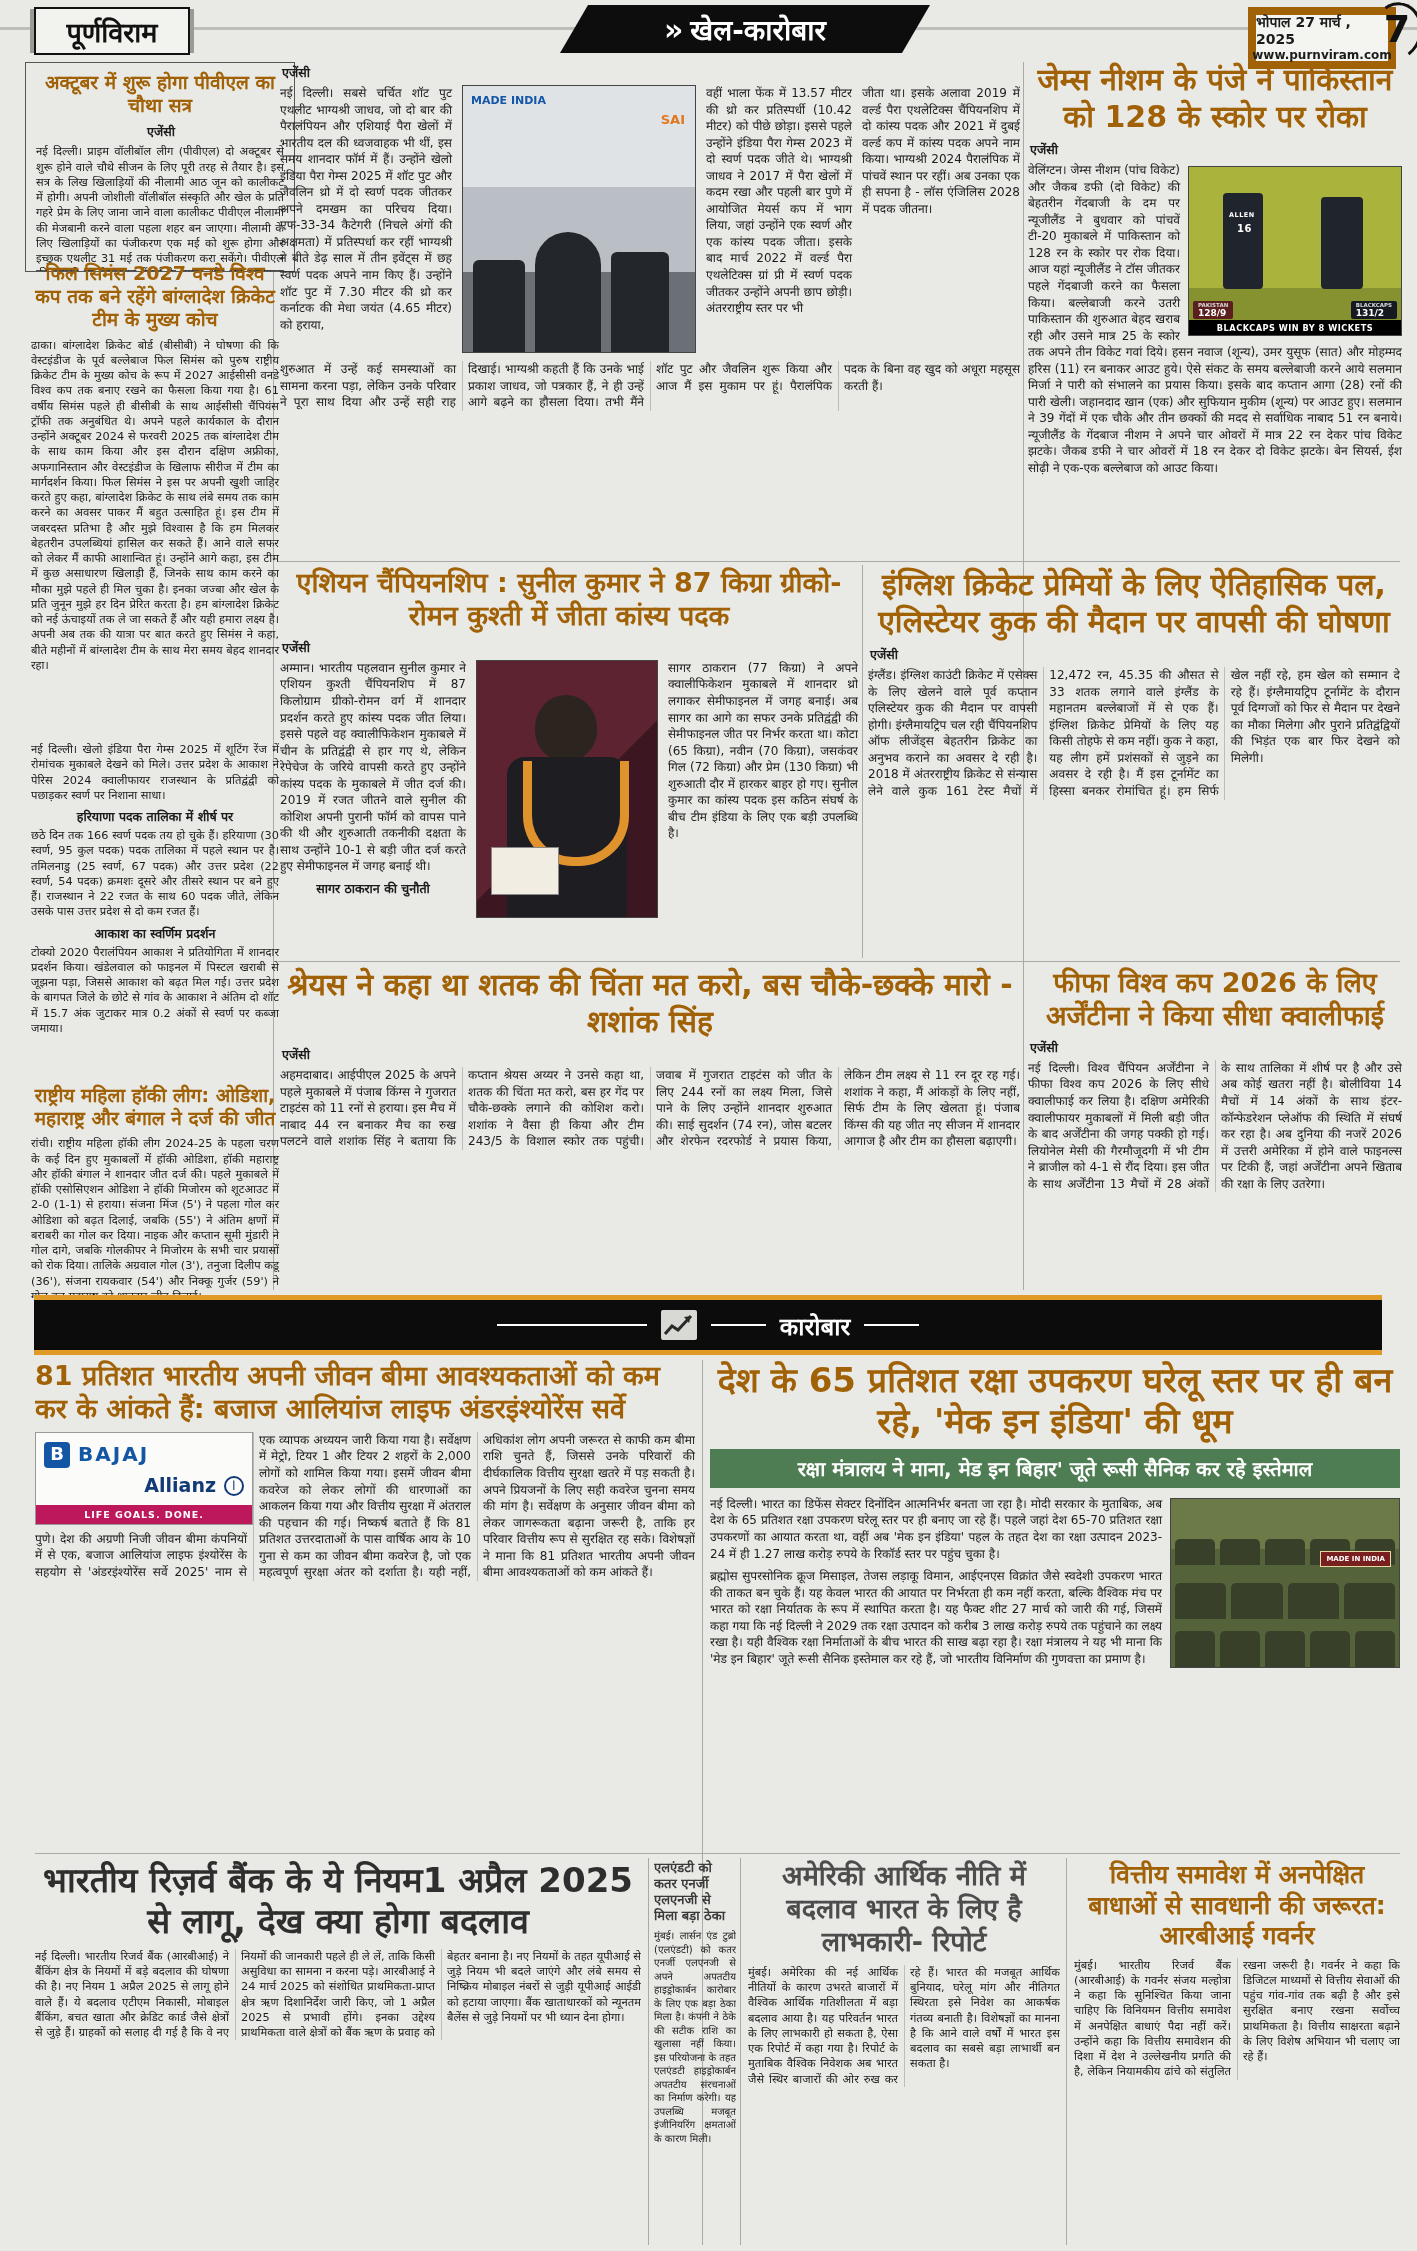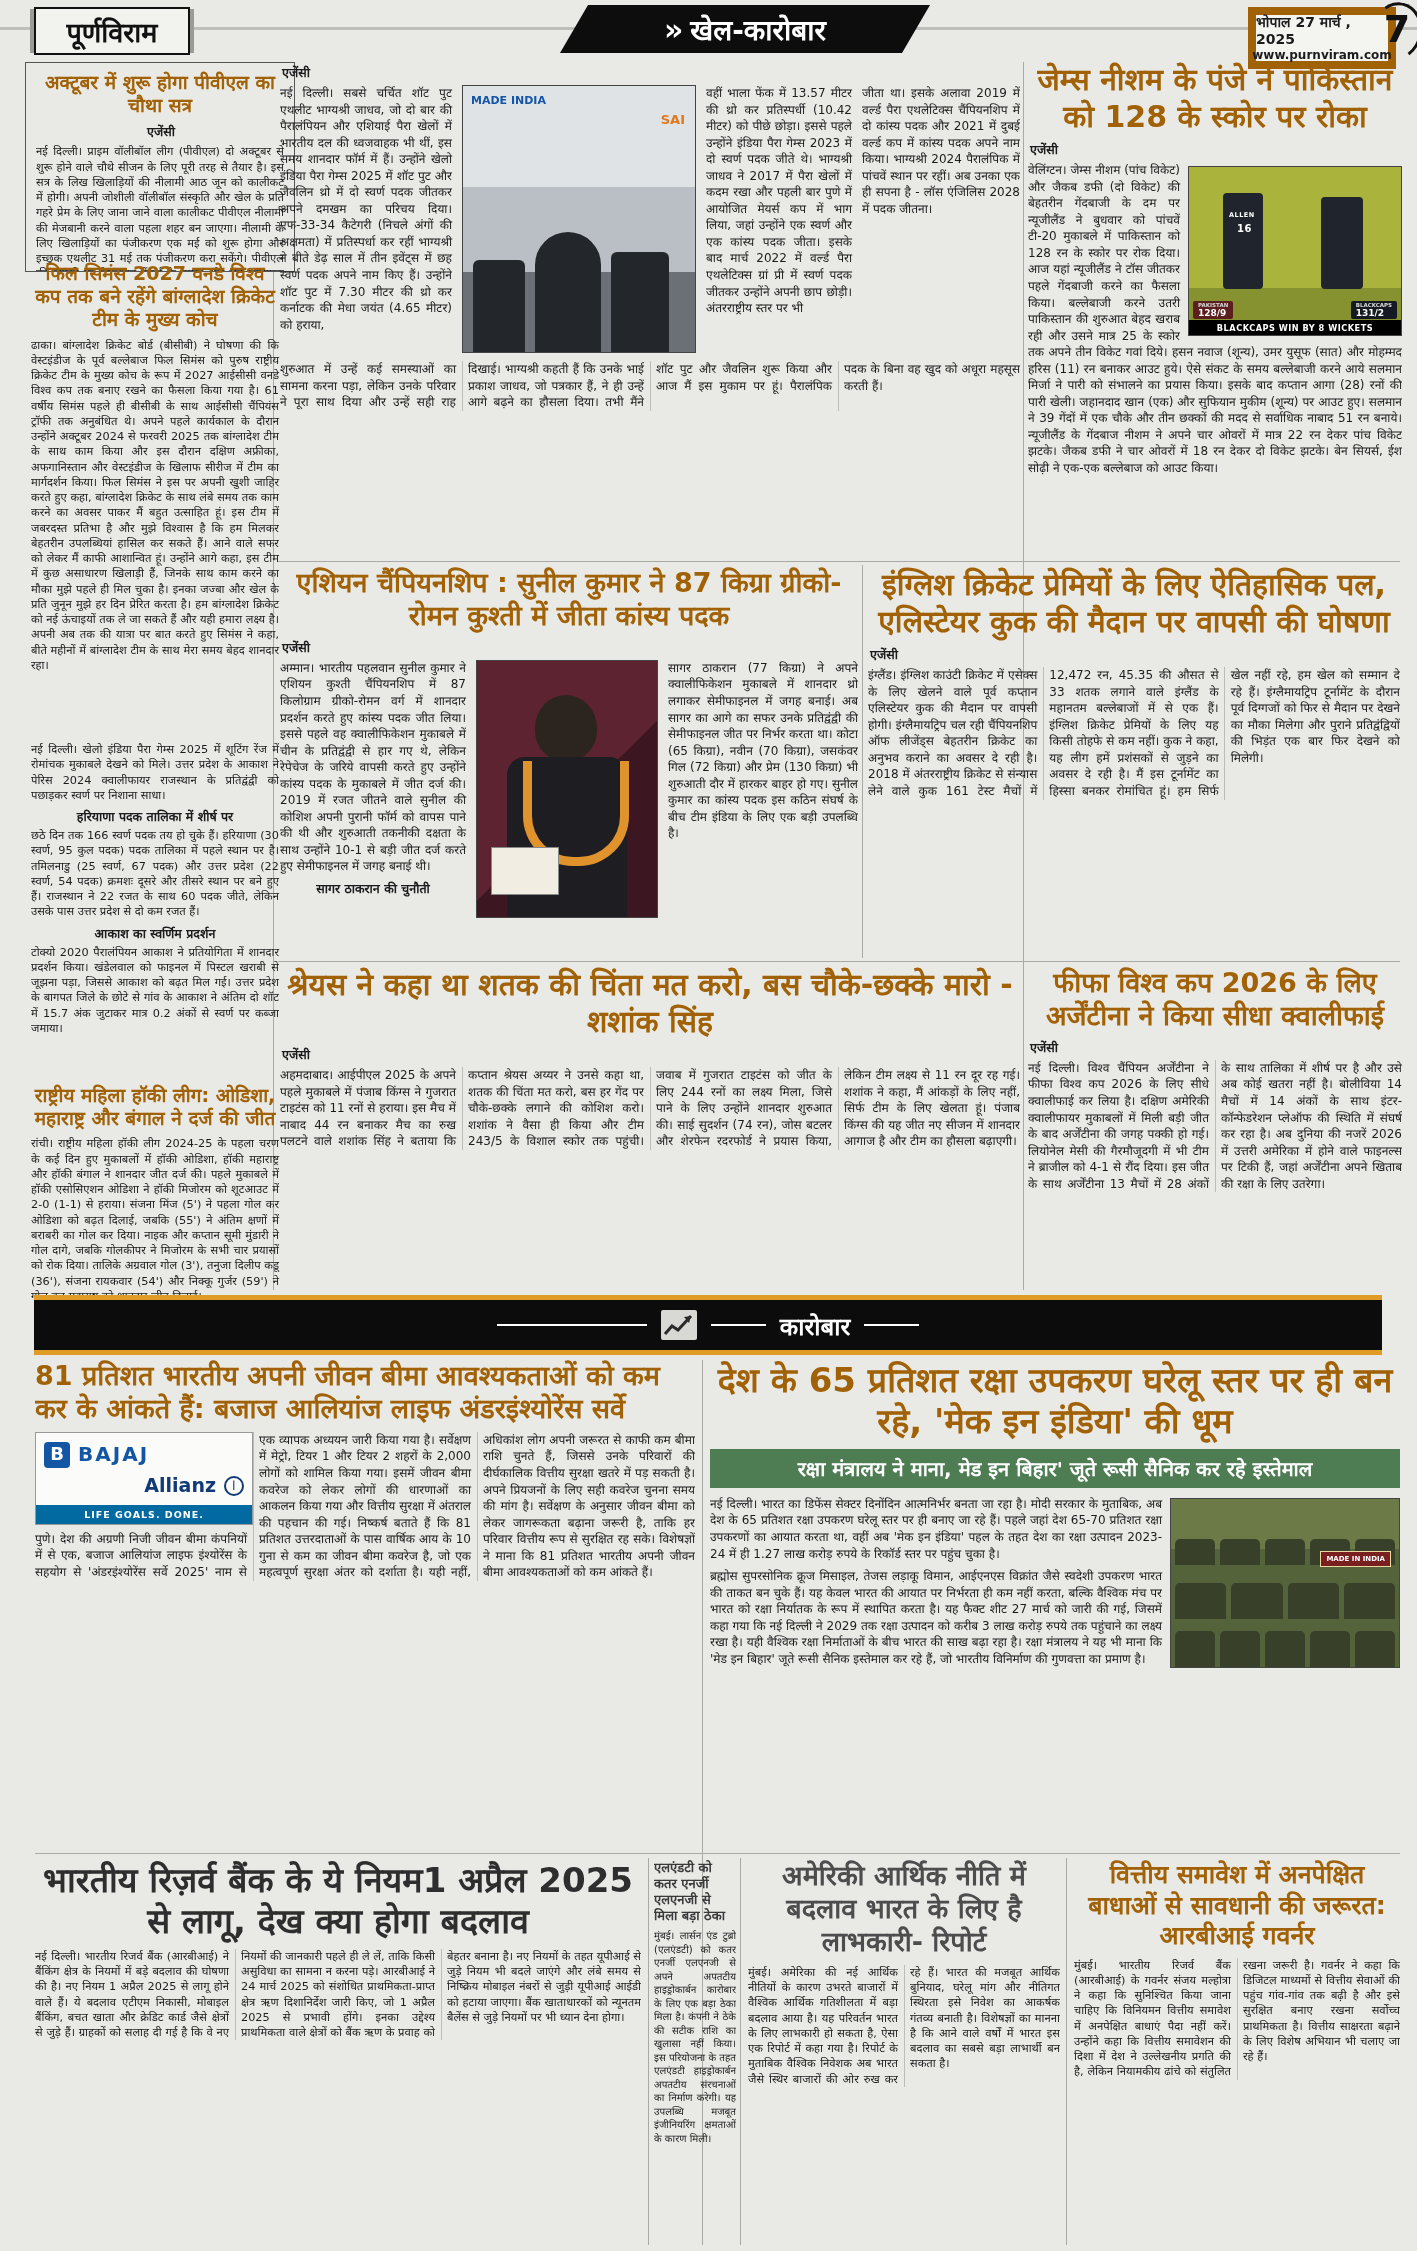--- a/index.html
+++ b/index.html
@@ -81,21 +81,21 @@
   .greenbar{background:#4e7d54;color:#fff;font-weight:700;font-size:20px;text-align:center;
         padding:6px 20px;margin:6px 0 8px 0;}
   .logo{display:inline-block;width:200px;background:#fbfbf9;border:1px solid #999;padding:8px 8px 0 8px;margin:0 0 6px 0;}
   .logo-row{display:flex;align-items:center;gap:8px;}
   .bj-b{width:26px;height:26px;background:#1256a4;color:#fff;font-weight:700;font-size:18px;
         display:flex;align-items:center;justify-content:center;border-radius:4px;}
   .bj-t{color:#1256a4;font-weight:700;font-size:20px;letter-spacing:2px;}
   .al-t{color:#123a77;font-weight:700;font-size:19px;}
   .al-c{width:16px;height:16px;border:2px solid #123a77;border-radius:50%;display:inline-flex;
         align-items:center;justify-content:center;font-size:8px;color:#123a77;font-weight:700;}
-  .logo-tag{margin:6px -8px 0 -8px;background:#0369a1;color:#fff;font-size:9.5px;font-weight:700;
+  .logo-tag{margin:6px -8px 0 -8px;background:#be185d;color:#fff;font-size:9.5px;font-weight:700;
         text-align:center;padding:3px 0;letter-spacing:1px;}
 </style>
 </head>
 <body>
 
 <div class="page">
 
   <header class="hdr">
     <div class="hdr-line"></div>
     <div class="mast">

